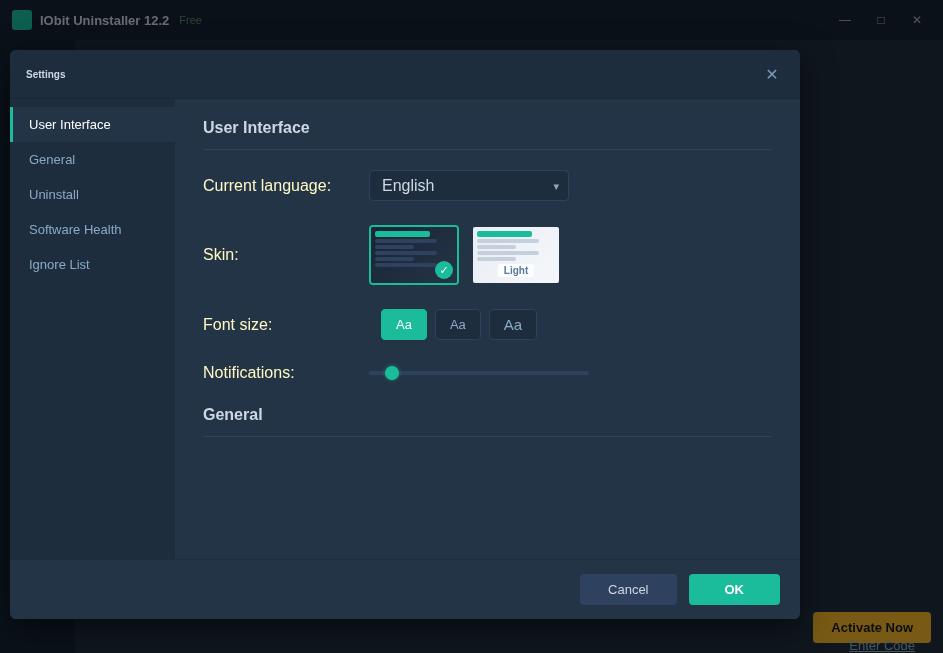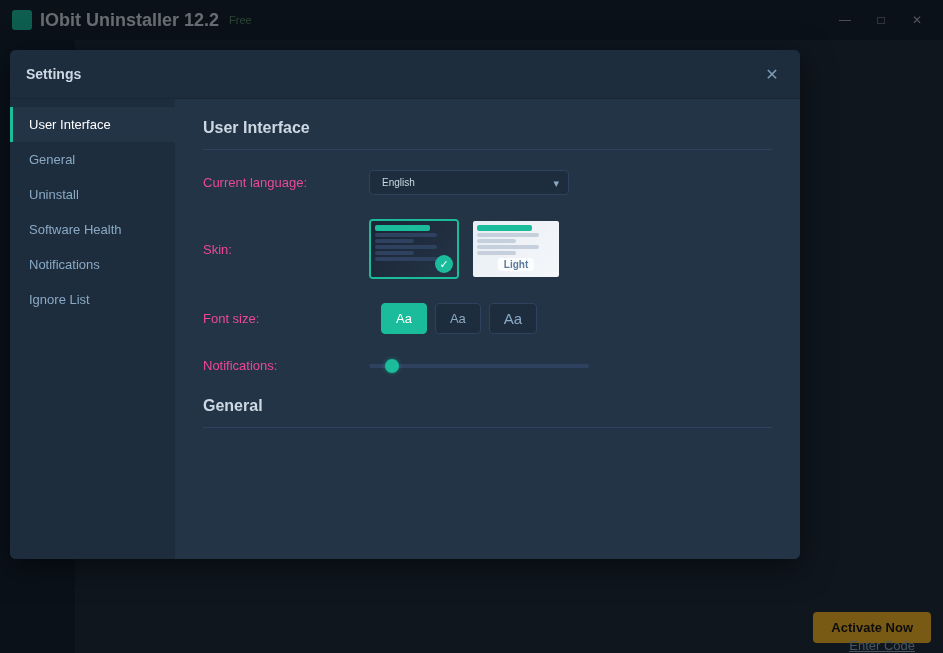--- a/index.html
+++ b/index.html
@@ -30,21 +30,21 @@
       padding: 0 12px;
       gap: 8px;
     }
     .title-bar-logo {
       width: 20px; height: 20px;
       background: #1abc9c;
       border-radius: 3px;
     }
     .title-bar-title {
       color: #cdd8e3;
-      font-size: 18px;
+      font-size: 13px;
       font-weight: 600;
     }
     .title-bar-subtitle {
       color: #5a8a6a;
       font-size: 11px;
       margin-left: 2px;
     }
     .title-bar-controls {
       margin-left: auto;
       display: flex;
@@ -126,21 +126,21 @@
     .modal-header {
       background: #1e2d3d;
       padding: 12px 16px;
       display: flex;
       align-items: center;
       justify-content: space-between;
       border-bottom: 1px solid #1a2535;
     }
     .modal-title {
       color: #cdd8e3;
-      font-size: 14px;
+      font-size: 10px;
       font-weight: 600;
     }
     .modal-close-btn {
       width: 24px; height: 24px;
       background: transparent;
       border: none;
       color: #7a9ab5;
       cursor: pointer;
       font-size: 16px;
       display: flex; align-items: center; justify-content: center;
@@ -192,40 +192,40 @@
     }
 
     .setting-row {
       display: flex;
       align-items: center;
       margin-bottom: 24px;
       gap: 16px;
     }
     .setting-label {
       width: 150px;
-      color: #ec4899;
-      font-size: 13px;
+      color: #fef9c3;
+      font-size: 16px;
       flex-shrink: 0;
     }
     .setting-control {
       flex: 1;
     }
 
     
     .dropdown {
       position: relative;
       display: inline-block;
     }
     .dropdown-select {
       background: #1e2d3d;
       border: 1px solid #2e4260;
       border-radius: 4px;
       color: #cdd8e3;
       padding: 6px 32px 6px 12px;
-      font-size: 10px;
+      font-size: 16px;
       width: 200px;
       cursor: pointer;
       appearance: none;
       -webkit-appearance: none;
     }
     .dropdown-arrow {
       position: absolute;
       right: 10px;
       top: 50%;
       transform: translateY(-50%);
@@ -484,23 +484,20 @@
         <span>User Interface</span>
       </div>
       <div class="nav-item">
         <span>General</span>
       </div>
       <div class="nav-item">
         <span>Uninstall</span>
       </div>
       <div class="nav-item">
         <span>Software Health</span>
-      </div>
-      <div class="nav-item">
-        <span>Notifications</span>
       </div>
       <div class="nav-item">
         <span>Ignore List</span>
       </div>
     </div>
 
     <div class="modal-content-area">
 
       <div class="section-title">User Interface</div>
 
@@ -568,16 +565,20 @@
           <div class="slider-container">
             <input type="range" class="custom-slider" min="0" max="100" value="8" style="">
           </div>
         </div>
       </div>
 
       <div class="section-title-2">General</div>
     </div>
   </div>
 
+  <div class="modal-footer">
+    <button class="btn-cancel">Cancel</button>
+    <button class="btn-ok">OK</button>
+  </div>
 </div>
 
 <button class="activate-btn">Activate Now</button>
 <span class="enter-code-link">Enter Code</span>
 
 </body></html>

